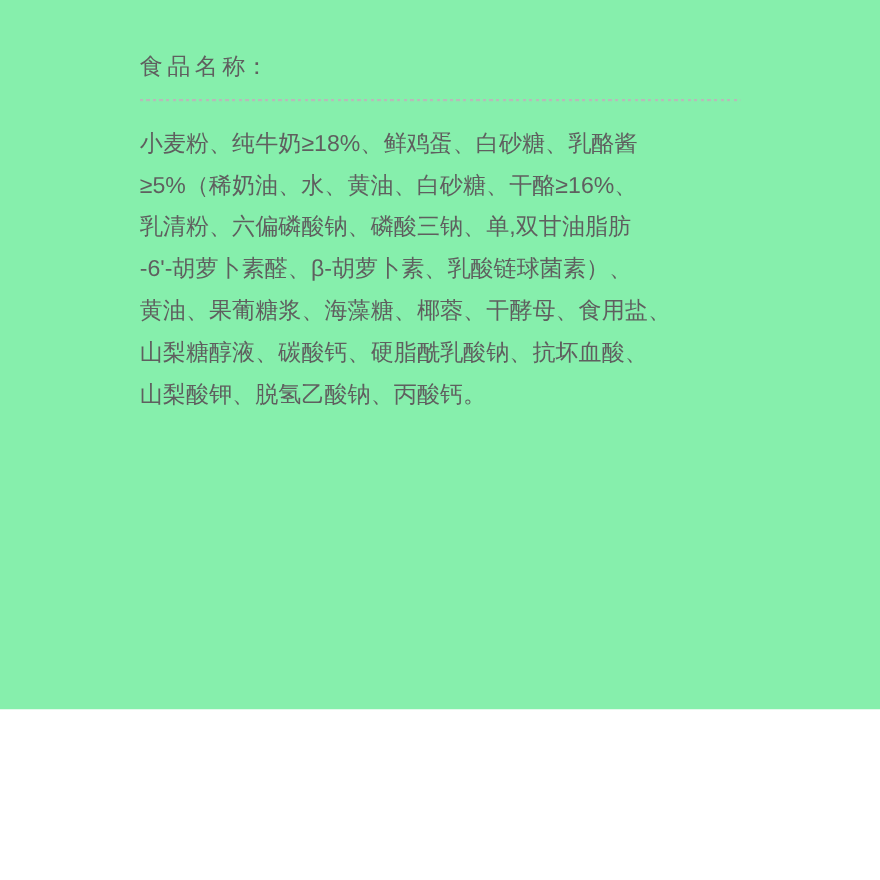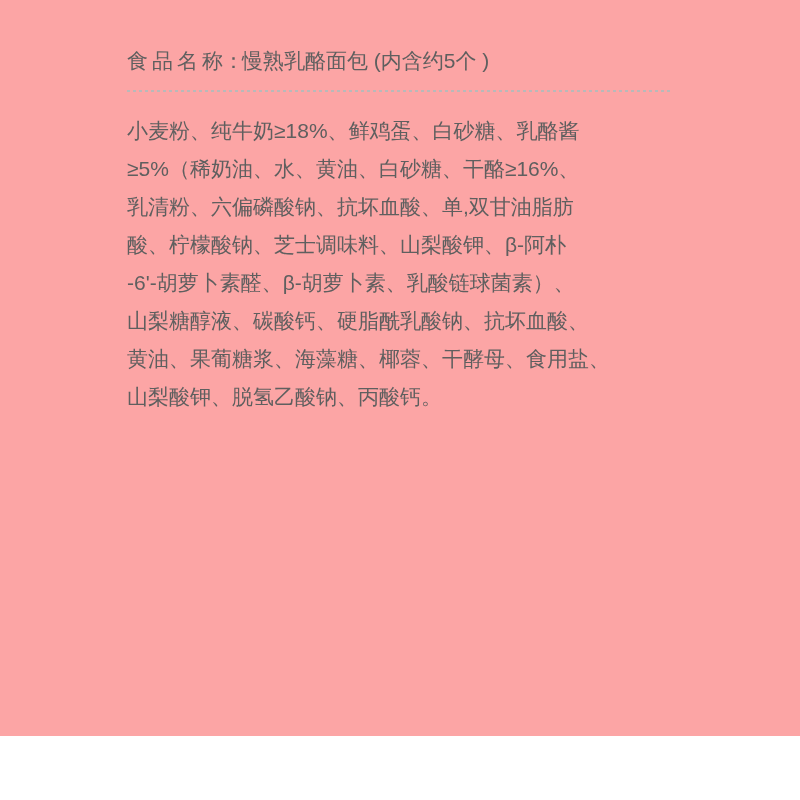--- a/index.html
+++ b/index.html
@@ -4,22 +4,22 @@
 <style>
   * { margin: 0; padding: 0; box-sizing: border-box; }
   html, body {
     width: 800px;
     background: #ffffff;
     font-family: "Liberation Sans", "DejaVu Sans", sans-serif;
   }
   .page {
     position: relative;
     width: 800px;
-    height: 736px;
-    background: #fca5a5;
+    height: 645px;
+    background: #86efac;
     overflow: hidden;
   }
   .info-table {
     position: absolute;
     left: 127px;
     top: 34px;
     width: 546px;
     color: #5f5f5f;
     font-size: 21px;
     line-height: 38px;
@@ -55,33 +55,31 @@
   .ing-line { display: block; }
 </style>
 </head>
 <body>
 
 <div class="page">
   <div class="info-table">
 
     <div class="row">
       <div class="label-col"><span class="label-text">食品名称</span><span class="colon">：</span></div>
-      <div class="value-col">慢熟乳酪面包 (内含约5个 )</div>
     </div>
     <div class="divider"></div>
 
     <div class="divider"></div>
 
     <div class="row row-ingredients">
       <div class="value-col">
           <div class="ing-line">小麦粉、纯牛奶≥18%、鲜鸡蛋、白砂糖、乳酪酱</div>
           <div class="ing-line">≥5%（稀奶油、水、黄油、白砂糖、干酪≥16%、</div>
-          <div class="ing-line">乳清粉、六偏磷酸钠、抗坏血酸、单,双甘油脂肪</div>
-          <div class="ing-line">酸、柠檬酸钠、芝士调味料、山梨酸钾、β-阿朴</div>
+          <div class="ing-line">乳清粉、六偏磷酸钠、磷酸三钠、单,双甘油脂肪</div>
           <div class="ing-line">-6'-胡萝卜素醛、β-胡萝卜素、乳酸链球菌素）、</div>
+          <div class="ing-line">黄油、果葡糖浆、海藻糖、椰蓉、干酵母、食用盐、</div>
           <div class="ing-line">山梨糖醇液、碳酸钙、硬脂酰乳酸钠、抗坏血酸、</div>
-          <div class="ing-line">黄油、果葡糖浆、海藻糖、椰蓉、干酵母、食用盐、</div>
           <div class="ing-line">山梨酸钾、脱氢乙酸钠、丙酸钙。</div>
         </div>
     </div>
 
   </div>
 </div>
 
 </body></html>

